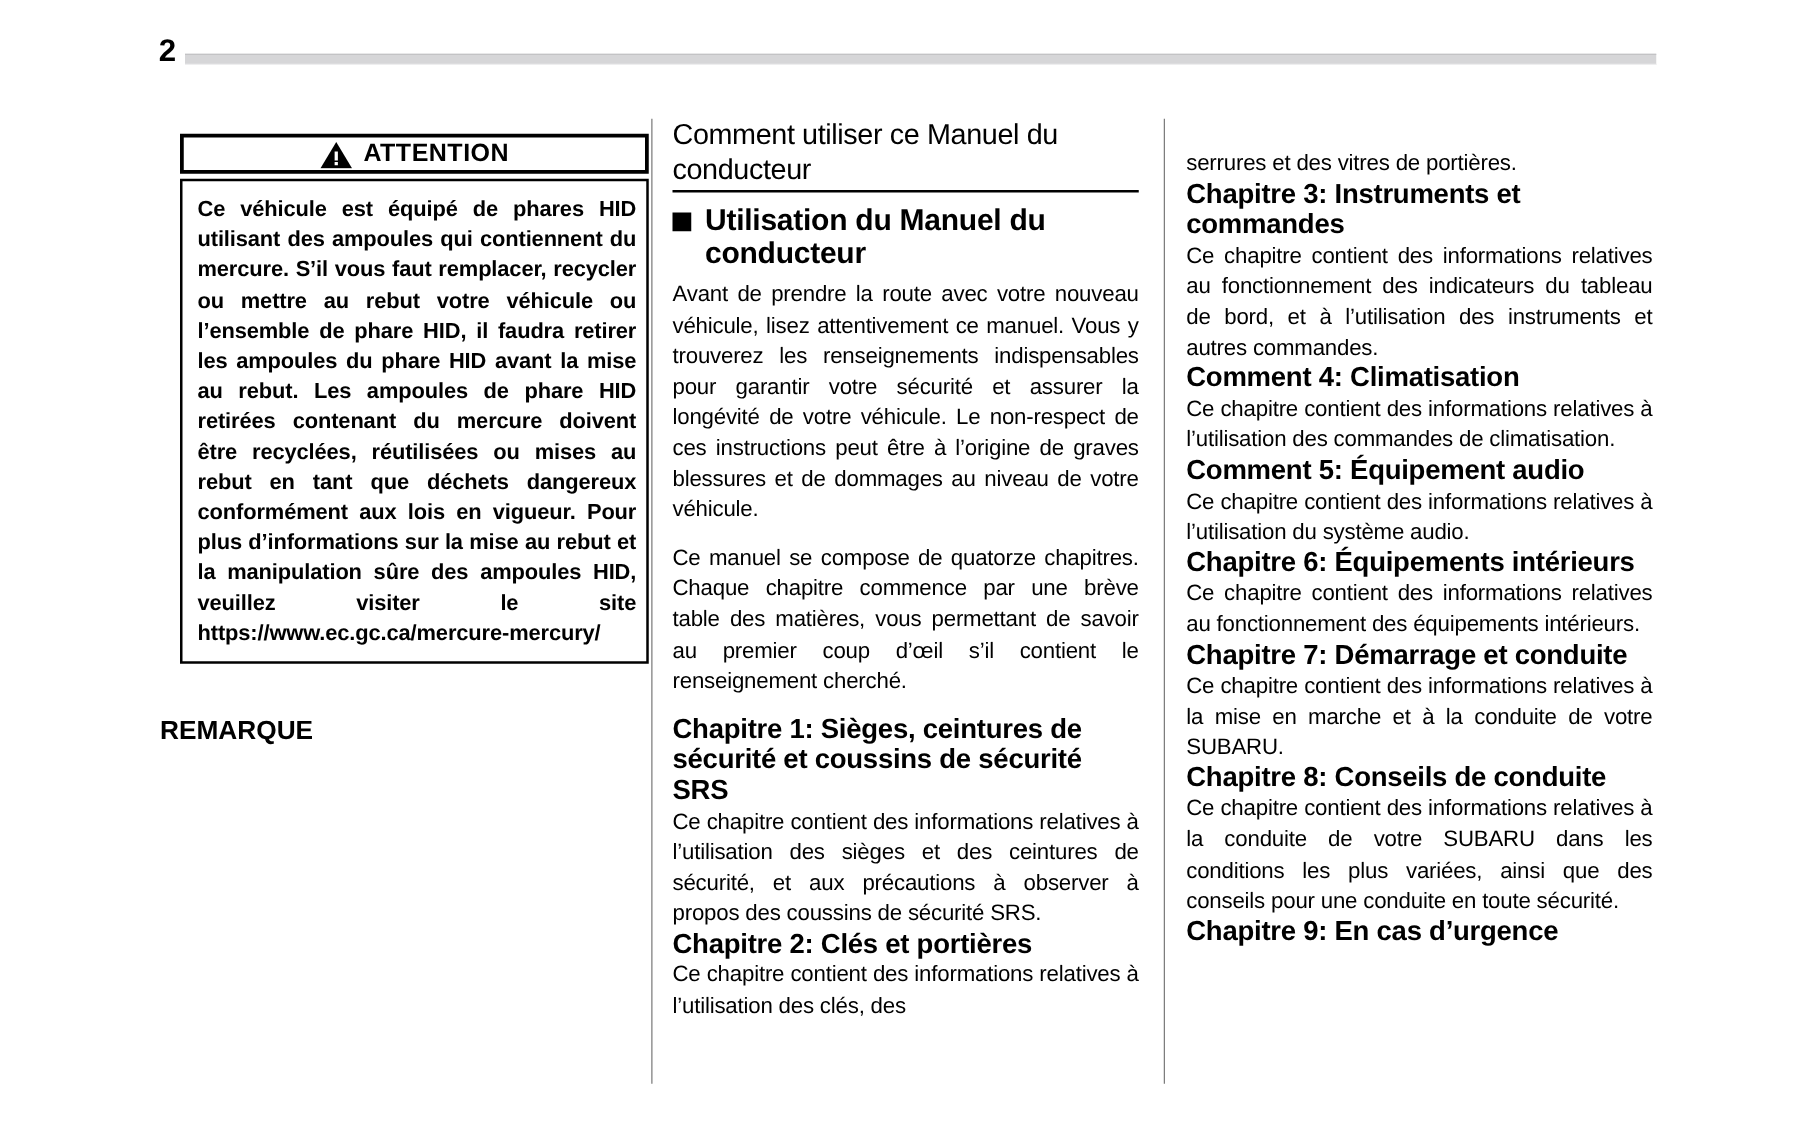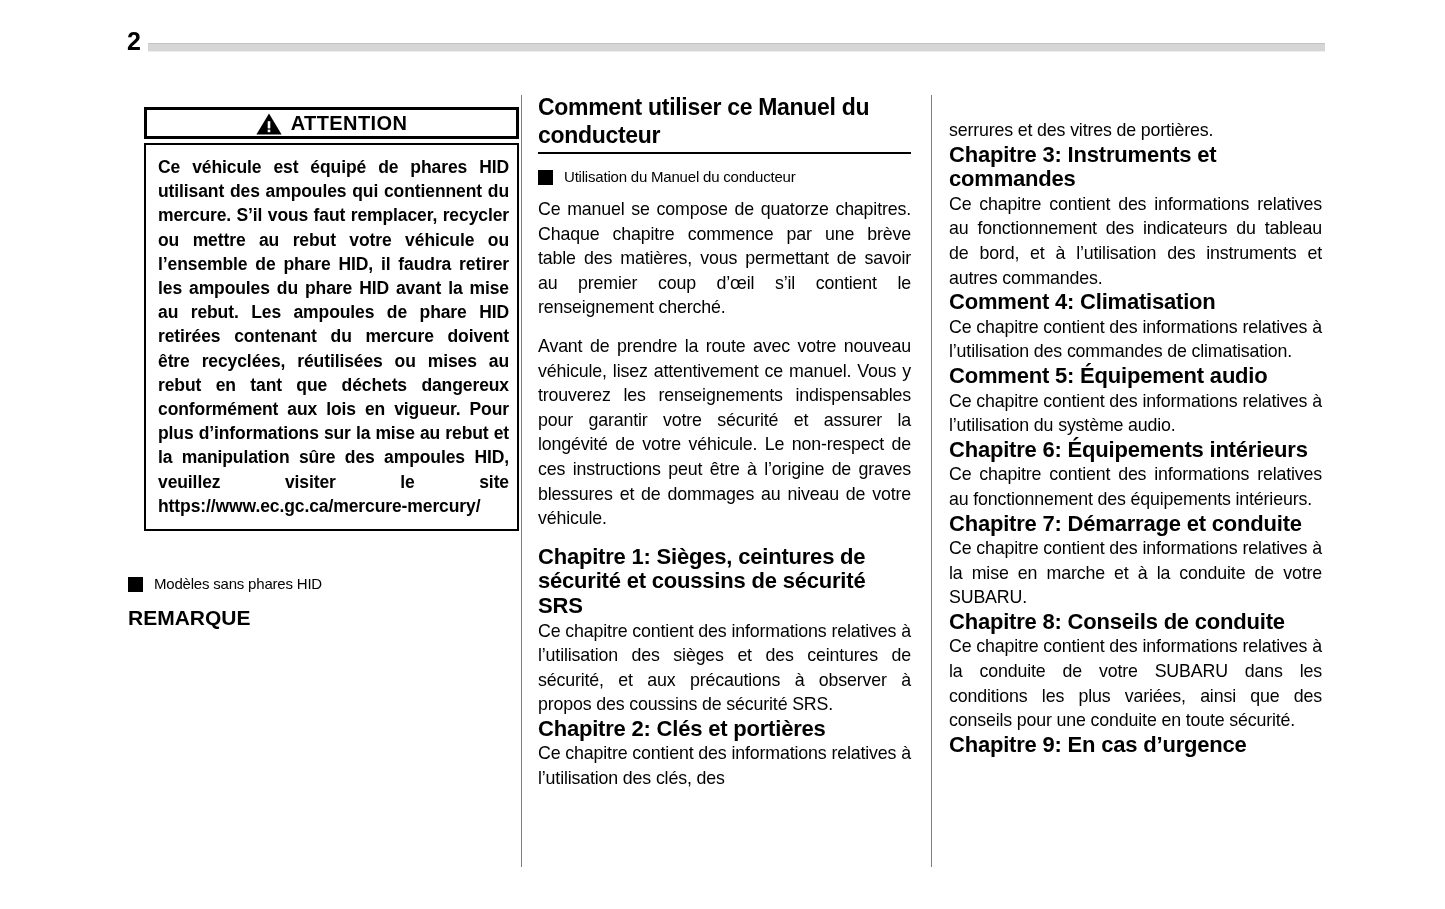--- a/index.html
+++ b/index.html
@@ -121,21 +121,21 @@
     line-height: 24.2px;
     text-align: justify;
     text-align-last: left;
     letter-spacing: -0.1px;
     word-spacing: 0.2px;
   }
 
   
   .section-heading {
     font-size: 23px;
-    font-weight: bold;
+    font-weight: normal;
     line-height: 28px;
     margin: 0 0 3px 0;
     letter-spacing: -0.3px;
   }
   .heading-rule {
     border: none;
     border-top: 2px solid #000;
     margin: 3px 0 10px 0;
     height: 0;
   }
@@ -147,22 +147,22 @@
   .bullet-square {
     display: inline-block;
     width: 15px;
     height: 15px;
     background: #000;
     flex: 0 0 auto;
     margin-right: 11px;
     margin-top: 6px;
   }
   .sub-heading-text {
-    font-size: 15px;
-    font-weight: normal;
+    font-size: 24px;
+    font-weight: bold;
     line-height: 26px;
     letter-spacing: -0.2px;
   }
   .body-para {
     margin: 0 0 14px 0;
     font-size: 17.8px;
     line-height: 24.6px;
     text-align: justify;
     text-align-last: left;
     letter-spacing: -0.15px;
@@ -233,41 +233,37 @@
             </svg>
           </span>
           <span class="attention-title-text">ATTENTION</span>
         </div>
         <div class="attention-body">
           <p>Ce véhicule est équipé de phares HID utilisant des ampoules qui contiennent du mercure. S’il vous faut remplacer, recycler ou mettre au rebut votre véhicule ou l’ensemble de phare HID, il faudra retirer les ampoules du phare HID avant la mise au rebut. Les ampoules de phare HID retirées contenant du mercure doivent être recyclées, réutilisées ou mises au rebut en tant que déchets dangereux conformément aux lois en vigueur. Pour plus d’informations sur la mise au rebut et la manipulation sûre des ampoules HID, veuillez visiter le site https://www.ec.gc.ca/mercure-mercury/</p>
         </div>
       </div>
 
       <div class="left-note-block">
-        <div class="sub-heading">
-          <span class="bullet-square"></span>
-          <span class="sub-heading-text">Modèles sans phares HID</span>
-        </div>
         <p class="note-label">REMARQUE</p>
       </div>
 
     </div>
 
     <div class="col col-2">
 
       <h1 class="section-heading">Comment utiliser ce Manuel du conducteur</h1>
       <hr class="heading-rule">
 
       <div class="sub-heading">
         <span class="bullet-square"></span>
         <span class="sub-heading-text">Utilisation du Manuel du conducteur</span>
       </div>
 
+      <p class="body-para">Avant de prendre la route avec votre nouveau véhicule, lisez attentivement ce manuel. Vous y trouverez les renseignements indispensables pour garantir votre sécurité et assurer la longévité de votre véhicule. Le non-respect de ces instructions peut être à l’origine de graves blessures et de dommages au niveau de votre véhicule.</p>
       <p class="body-para">Ce manuel se compose de quatorze chapitres. Chaque chapitre commence par une brève table des matières, vous permettant de savoir au premier coup d’œil s’il contient le renseignement cherché.</p>
-      <p class="body-para">Avant de prendre la route avec votre nouveau véhicule, lisez attentivement ce manuel. Vous y trouverez les renseignements indispensables pour garantir votre sécurité et assurer la longévité de votre véhicule. Le non-respect de ces instructions peut être à l’origine de graves blessures et de dommages au niveau de votre véhicule.</p>
 
       <p class="chapter-heading">Chapitre 1: Sièges, ceintures de sécurité et coussins de sécurité SRS</p>
       <p class="chapter-body">Ce chapitre contient des informations relatives à l’utilisation des sièges et des ceintures de sécurité, et aux précautions à observer à propos des coussins de sécurité SRS.</p>
 
       <p class="chapter-heading">Chapitre 2: Clés et portières</p>
       <p class="chapter-body">Ce chapitre contient des informations relatives à l’utilisation des clés, des</p>
 
     </div>
 
     <div class="col col-3">

